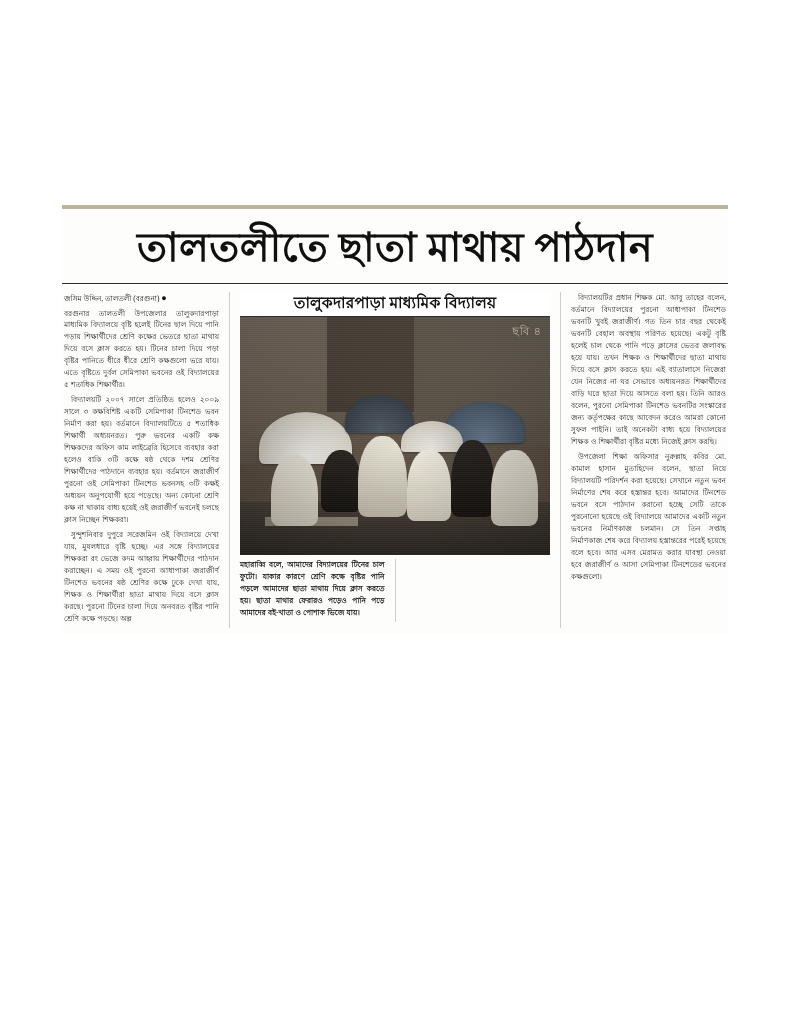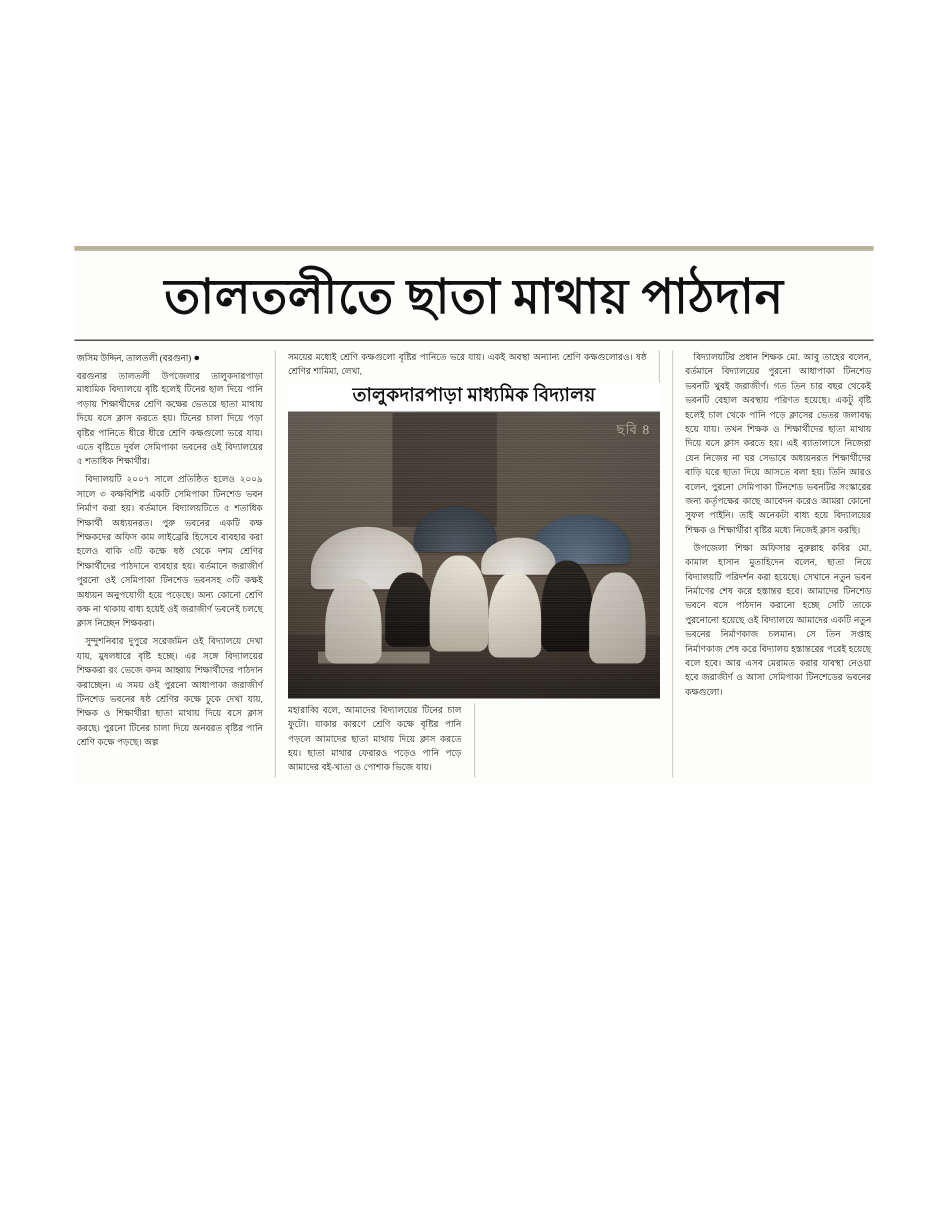--- a/index.html
+++ b/index.html
@@ -202,23 +202,20 @@
         </div>
         <p class="body first">বরগুনার তালতলী উপজেলার তালুকদারপাড়া মাধ্যমিক বিদ্যালয়ে বৃষ্টি হলেই টিনের ছাল দিয়ে পানি পড়ায় শিক্ষার্থীদের শ্রেণি কক্ষের ভেতরে ছাতা মাথায় দিয়ে বসে ক্লাস করতে হয়। টিনের চালা দিয়ে পড়া বৃষ্টির পানিতে ধীরে ধীরে শ্রেণি কক্ষগুলো ভরে যায়। এতে বৃষ্টিতে দুর্বল সেমিপাকা ভবনের ওই বিদ্যালয়ের ৫ শতাধিক শিক্ষার্থীর।</p>
         <p class="body">বিদ্যালয়টি ২০০৭ সালে প্রতিষ্ঠিত হলেও ২০০৯ সালে ৩ কক্ষবিশিষ্ট একটি সেমিপাকা টিনশেড ভবন নির্মাণ করা হয়। বর্তমানে বিদ্যালয়টিতে ৫ শতাধিক শিক্ষার্থী অধ্যয়নরত। পুরু ভবনের একটি কক্ষ শিক্ষকদের অফিস কাম লাইব্রেরি হিসেবে ব্যবহার করা হলেও বাকি ৩টি কক্ষে ষষ্ঠ থেকে দশম শ্রেণির শিক্ষার্থীদের পাঠদানে ব্যবহার হয়। বর্তমানে জরাজীর্ণ পুরনো ওই সেমিপাকা টিনশেড ভবনসহ ৩টি কক্ষই অধ্যয়ন অনুপযোগী হয়ে পড়েছে। অন্য কোনো শ্রেণি কক্ষ না থাকায় বাধ্য হয়েই ওই জরাজীর্ণ ভবনেই চলছে ক্লাস নিচ্ছেন শিক্ষকরা।</p>
         <p class="body">সুন্দুশনিবার দুপুরে সরেজমিন ওই বিদ্যালয়ে দেখা যায়, মুষলধারে বৃষ্টি হচ্ছে। এর সঙ্গে বিদ্যালয়ের শিক্ষকরা রং ভেজে কদম আহ্বায় শিক্ষার্থীদের পাঠদান করাচ্ছেন। এ সময় ওই পুরনো আধাপাকা জরাজীর্ণ টিনশেড ভবনের ষষ্ঠ শ্রেণির কক্ষে ঢুকে দেখা যায়, শিক্ষক ও শিক্ষার্থীরা ছাতা মাথায় দিয়ে বসে ক্লাস করছে। পুরনো টিনের চালা দিয়ে অনবরত বৃষ্টির পানি শ্রেণি কক্ষে পড়ছে। অল্প</p>
       </div>
 
       <div class="col-sep"></div>
 
       <div class="col" style="flex: 2 1 0;">
         <div style="display:flex; gap:10px;">
-          <div style="flex:1 1 0; min-width:0;">
-            <p class="body first">সময়ের মধ্যেই শ্রেণি কক্ষগুলো বৃষ্টির পানিতে ভরে যায়। একই অবস্থা অন্যান্য শ্রেণি কক্ষগুলোরও। ষষ্ঠ শ্রেণির শামিমা, লেখা,</p>
-          </div>
           <div class="col-sep"></div>
         </div>
 
         <div class="photo-block">
           <div class="photo-caption-bar">তালুকদারপাড়া মাধ্যমিক বিদ্যালয়</div>
           <div class="photo">
             <div class="wall-left"></div>
             <div class="wall-mid"></div>
             <div class="wall-right"></div>
             <div class="floor"></div>
@@ -233,26 +230,26 @@
 
             <div class="person veil" style="left:10%; top:58%; width:15%; height:30%;"></div>
             <div class="person dark-hair" style="left:26%; top:56%; width:13%; height:26%;"></div>
             <div class="person shirt" style="left:38%; top:50%; width:16%; height:34%;"></div>
             <div class="person veil" style="left:54%; top:56%; width:14%; height:30%;"></div>
             <div class="person dark-hair" style="left:68%; top:52%; width:14%; height:32%;"></div>
             <div class="person veil" style="left:81%; top:56%; width:15%; height:32%;"></div>
 
             <div class="tint"></div>
             <div class="noise"></div>
-            <div class="label-overlay">ছবি 8</div>
+            <div class="label-overlay">ছবি ৪</div>
           </div>
         </div>
 
         <div style="display:flex; gap:10px;">
-          <div style="flex:1 1 0; min-width:0;">
+          <div style="flex:1 1 0; min-width:0;font-weight:bold;">
             <p class="body first">মহারাব্বি বলে, আমাদের বিদ্যালয়ের টিনের চাল ফুটো। যাকার কারণে শ্রেণি কক্ষে বৃষ্টির পানি পড়লে আমাদের ছাতা মাথায় দিয়ে ক্লাস করতে হয়। ছাতা মাথার ফেরারও পড়েও পানি পড়ে আমাদের বই-খাতা ও পোশাক ভিজে যায়।</p>
           </div>
           <div class="col-sep"></div>
           <div style="flex:1 1 0; min-width:0;">
           </div>
         </div>
       </div>
 
       <div class="col-sep"></div>
 

